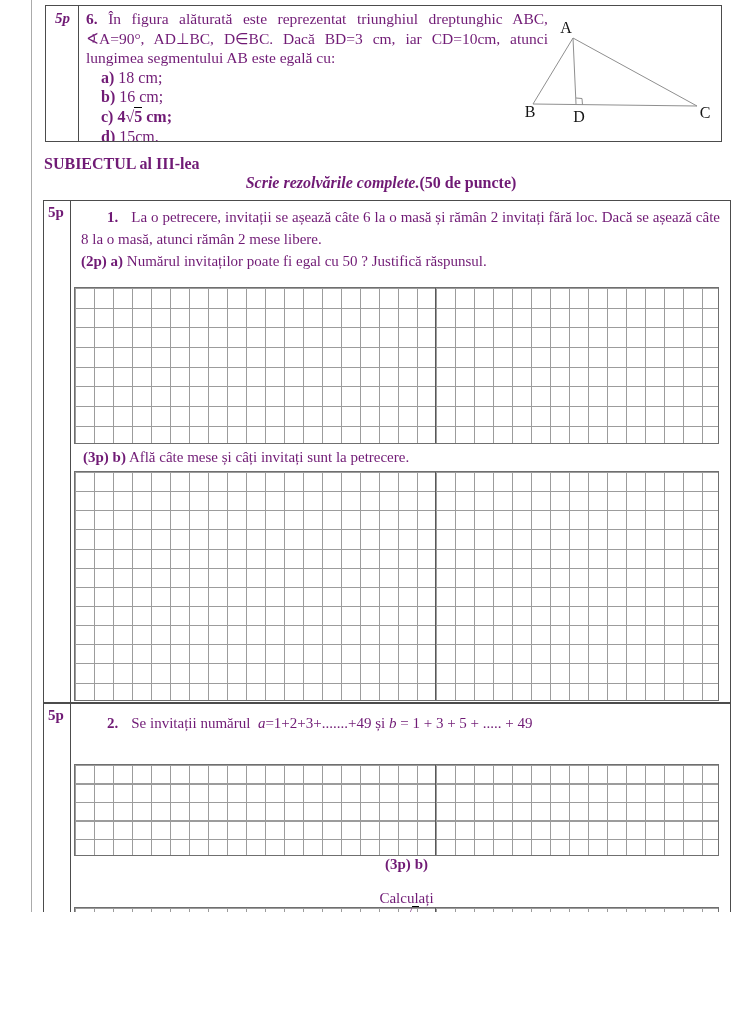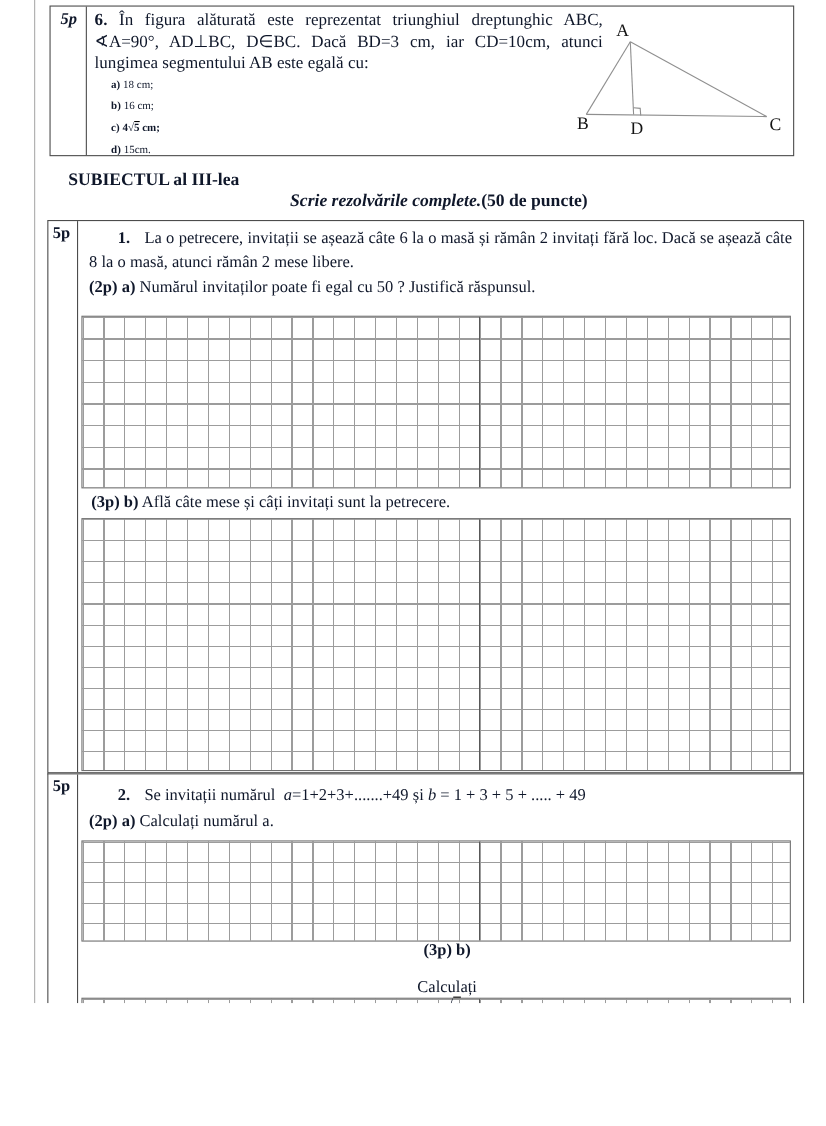--- a/index.html
+++ b/index.html
@@ -1,38 +1,38 @@
 <!DOCTYPE html>
 <html><head>
 <meta charset="utf-8">
 <style>
   html,body{margin:0;padding:0;background:#fff;}
   .page{position:relative;width:751px;height:912px;background:#ffffff;overflow:hidden;
-        font-family:"Liberation Serif",serif;color:#0f172a;}
+        font-family:"Liberation Serif",serif;color:#701a75;}
   .bold{font-weight:bold;}
   .bi{font-weight:bold;font-style:italic;}
   .vline{position:absolute;left:31px;top:0;width:1px;height:1024px;background:#ababab;}
 
   
   .tbl{position:absolute;display:flex;border:1px solid #4c4c4c;box-sizing:border-box;background:#fff;}
   .pts{flex:0 0 auto;border-right:1px solid #4c4c4c;box-sizing:border-box;font-size:15px;}
   .cell{flex:1 1 auto;position:relative;box-sizing:border-box;overflow:hidden;}
 
   
   #q6{left:45px;top:5px;width:677px;height:137px;}
   #q6 .pts{width:33px;padding:4px 0 0 9px;}
   .q6text{width:462px;padding:3px 0 0 7px;text-align:justify;font-size:15.5px;line-height:19.6px;}
-  .opts{padding-left:22px;font-size:10px;line-height:19.6px;}
+  .opts{padding-left:22px;font-size:16px;line-height:19.6px;}
   .radtop{border-top:1px solid #000;}
   .q6fig{position:absolute;left:437px;top:3px;}
   .q6fig .tri{stroke:#8f8f8f;fill:none;stroke-width:1;}
   .q6fig text{font-size:16px;fill:#141414;font-family:"Liberation Serif",serif;}
 
   
-  .sec{position:absolute;left:62px;top:154px;width:674px;}
+  .sec{position:absolute;left:44px;top:154px;width:674px;}
   .sec-title{font-size:16px;line-height:19px;font-weight:bold;}
   .sec-row{display:flex;justify-content:center;font-size:16px;line-height:20px;}
 
   
   #p1{left:43px;top:200px;width:688px;height:503px;}
   #p2{left:43px;top:703px;width:688px;height:337px;border-bottom:none;}
   #p1 .pts,#p2 .pts{width:27px;padding:3px 0 0 4px;font-weight:bold;}
 
   .head1{height:86px;padding:5px 10px 0 10px;box-sizing:border-box;font-size:15px;line-height:22px;}
   .intro{text-align:justify;text-indent:26px;margin:0;}
@@ -110,21 +110,20 @@
       <div class="pl1"><span class="bold"><span>(3p)</span> <span>b)</span></span> <span>Află câte mese și câți invitați sunt la petrecere.</span></div>
       <div class="grid" id="g1b"></div>
     </div>
   </div>
 
   <div class="tbl" id="p2">
     <div class="pts">5p</div>
     <div class="cell">
       <div class="head2">
         <p class="intro2"><span class="bold">2.</span><span class="numgap"></span><span>Se invitații numărul</span>&nbsp; <span class="mvar">a</span><span>=1+2+3+.......+49</span> <span>și</span> <span class="mvar">b</span> <span>= 1 + 3 + 5 + ..... + 49</span></p>
-        <div><span class="bold"><span>(2p)</span> <span>a)</span></span> <span>Calculați numărul a.</span></div>
       </div>
       <div class="grid" id="g2a"></div>
       <div class="pb2">
         <span class="bold"><span>(3p)</span> <span>b)</span></span>&nbsp;<span>Calculați</span>
         <span class="frac">
           <span class="fnum"><span>√</span><span class="radtop mvar">a</span></span>
           <span class="fden"><span>√</span><span class="radtop mvar">b</span></span>
         </span>
       </div>
       <div class="grid" id="g2b"></div>

